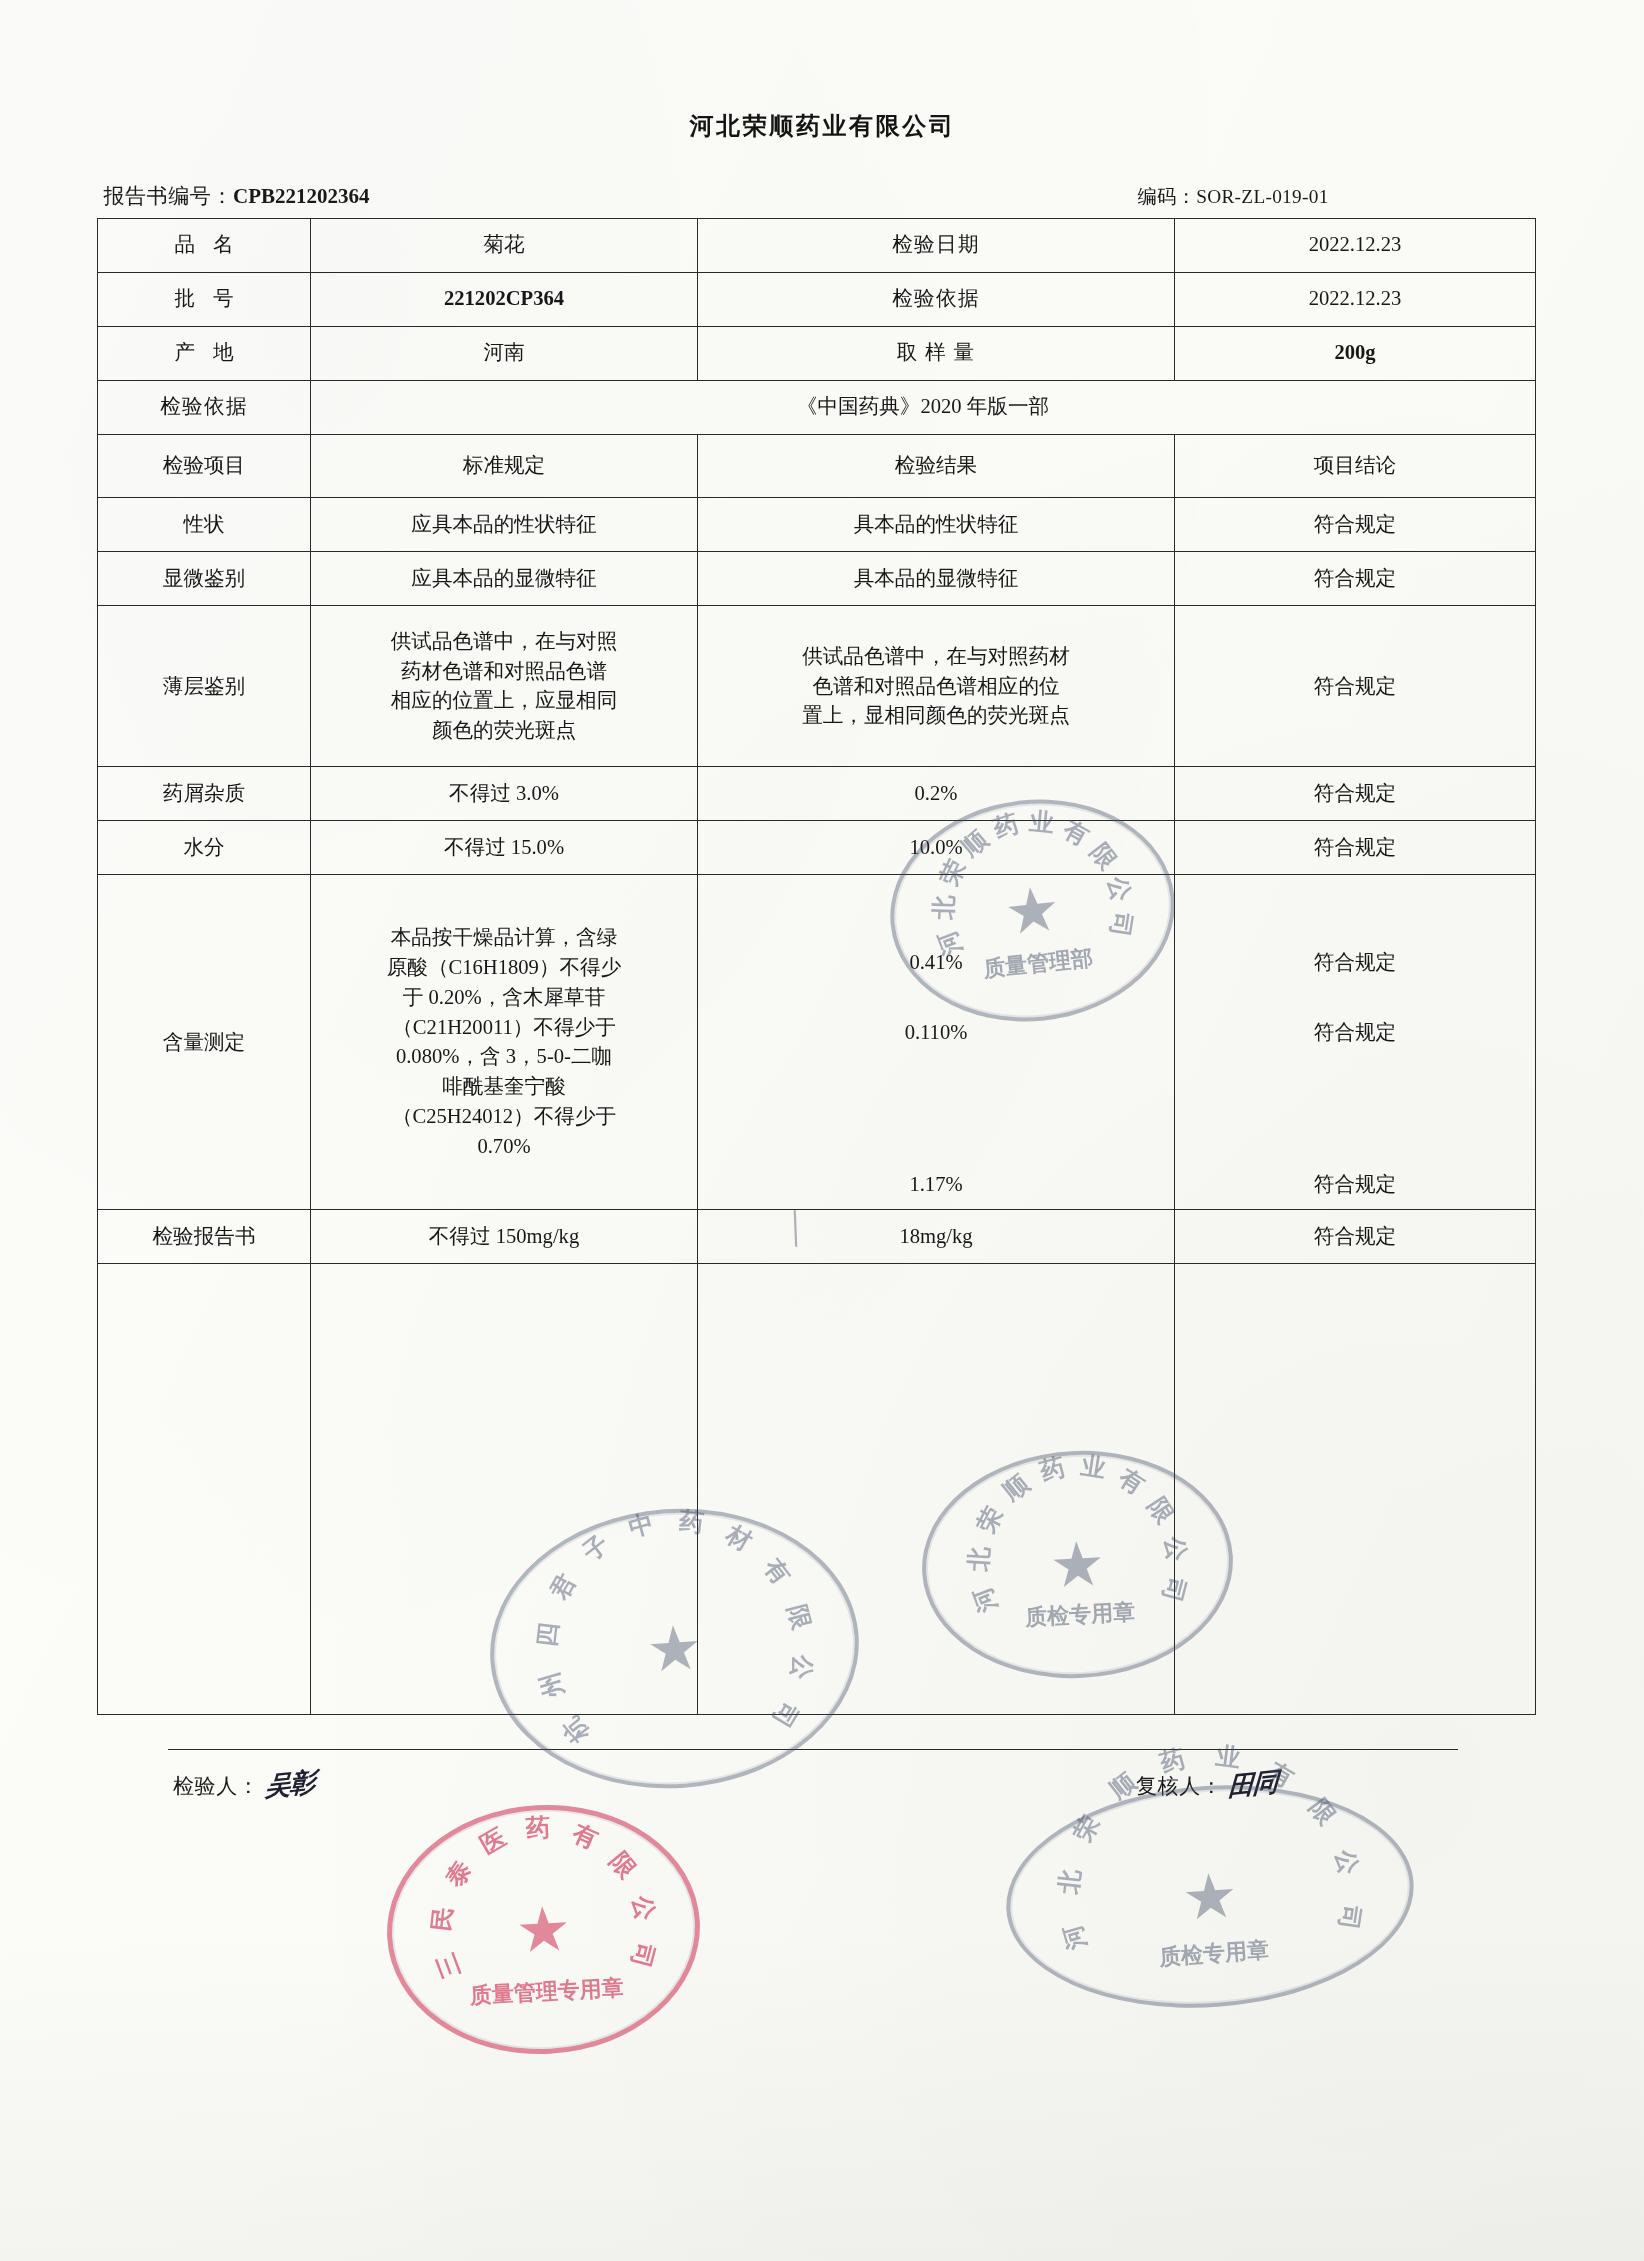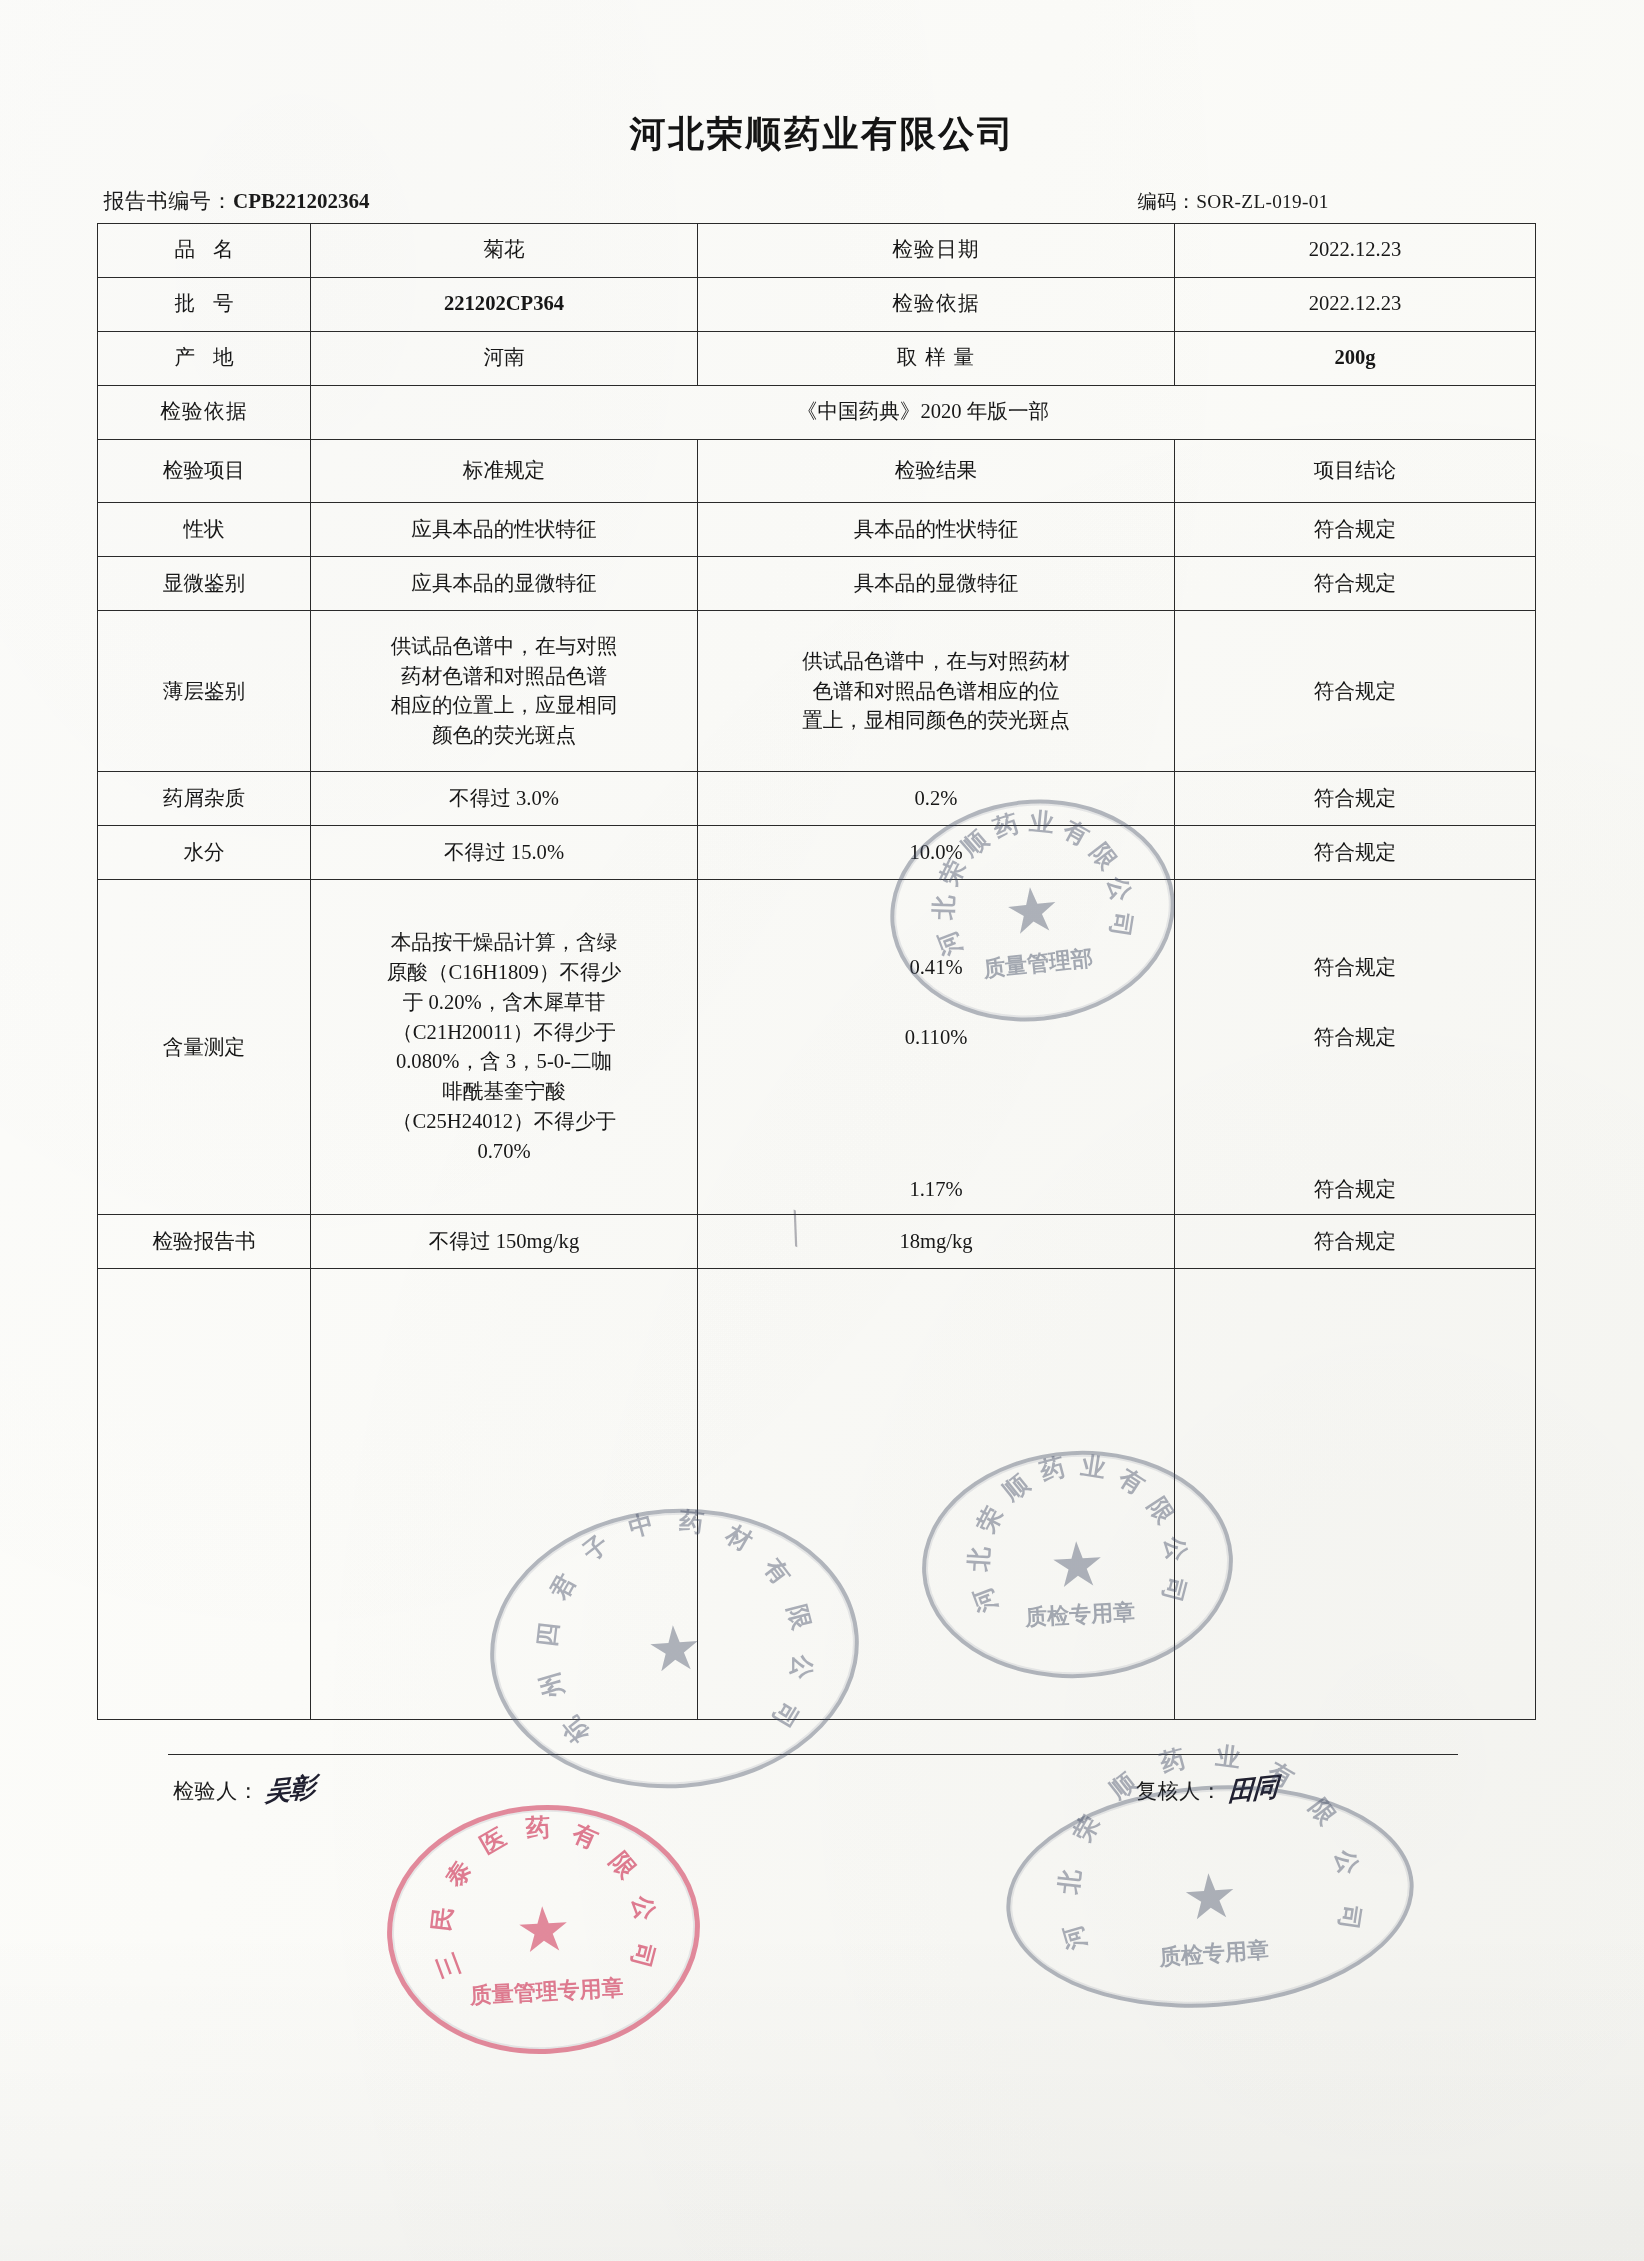--- a/index.html
+++ b/index.html
@@ -33,38 +33,38 @@
     pointer-events: none;
   }
   .content {
     position: absolute;
     left: 97px;
     top: 110px;
     width: 1451px;
   }
   .title1 {
     text-align: center;
-    font-size: 36px;
+    font-size: 24px;
     font-weight: bold;
     letter-spacing: 2.6px;
     color: #141414;
     font-family: "Liberation Serif", serif;
   }
   .title2 {
     text-align: center;
     font-size: 32px;
     font-weight: bold;
     letter-spacing: 2.6px;
     margin-top: 24.5px;
     color: #141414;
   }
   .meta-row {
     display: flex;
     align-items: flex-end;
-    margin-top: 28px;
+    margin-top: 40px;
     padding: 0 6.4px 0 6.4px;
   }
   .meta-left {
     font-size: 21px;
     letter-spacing: 0.6px;
   }
   .meta-left b {
     font-weight: bold;
     letter-spacing: 0px;
   }

